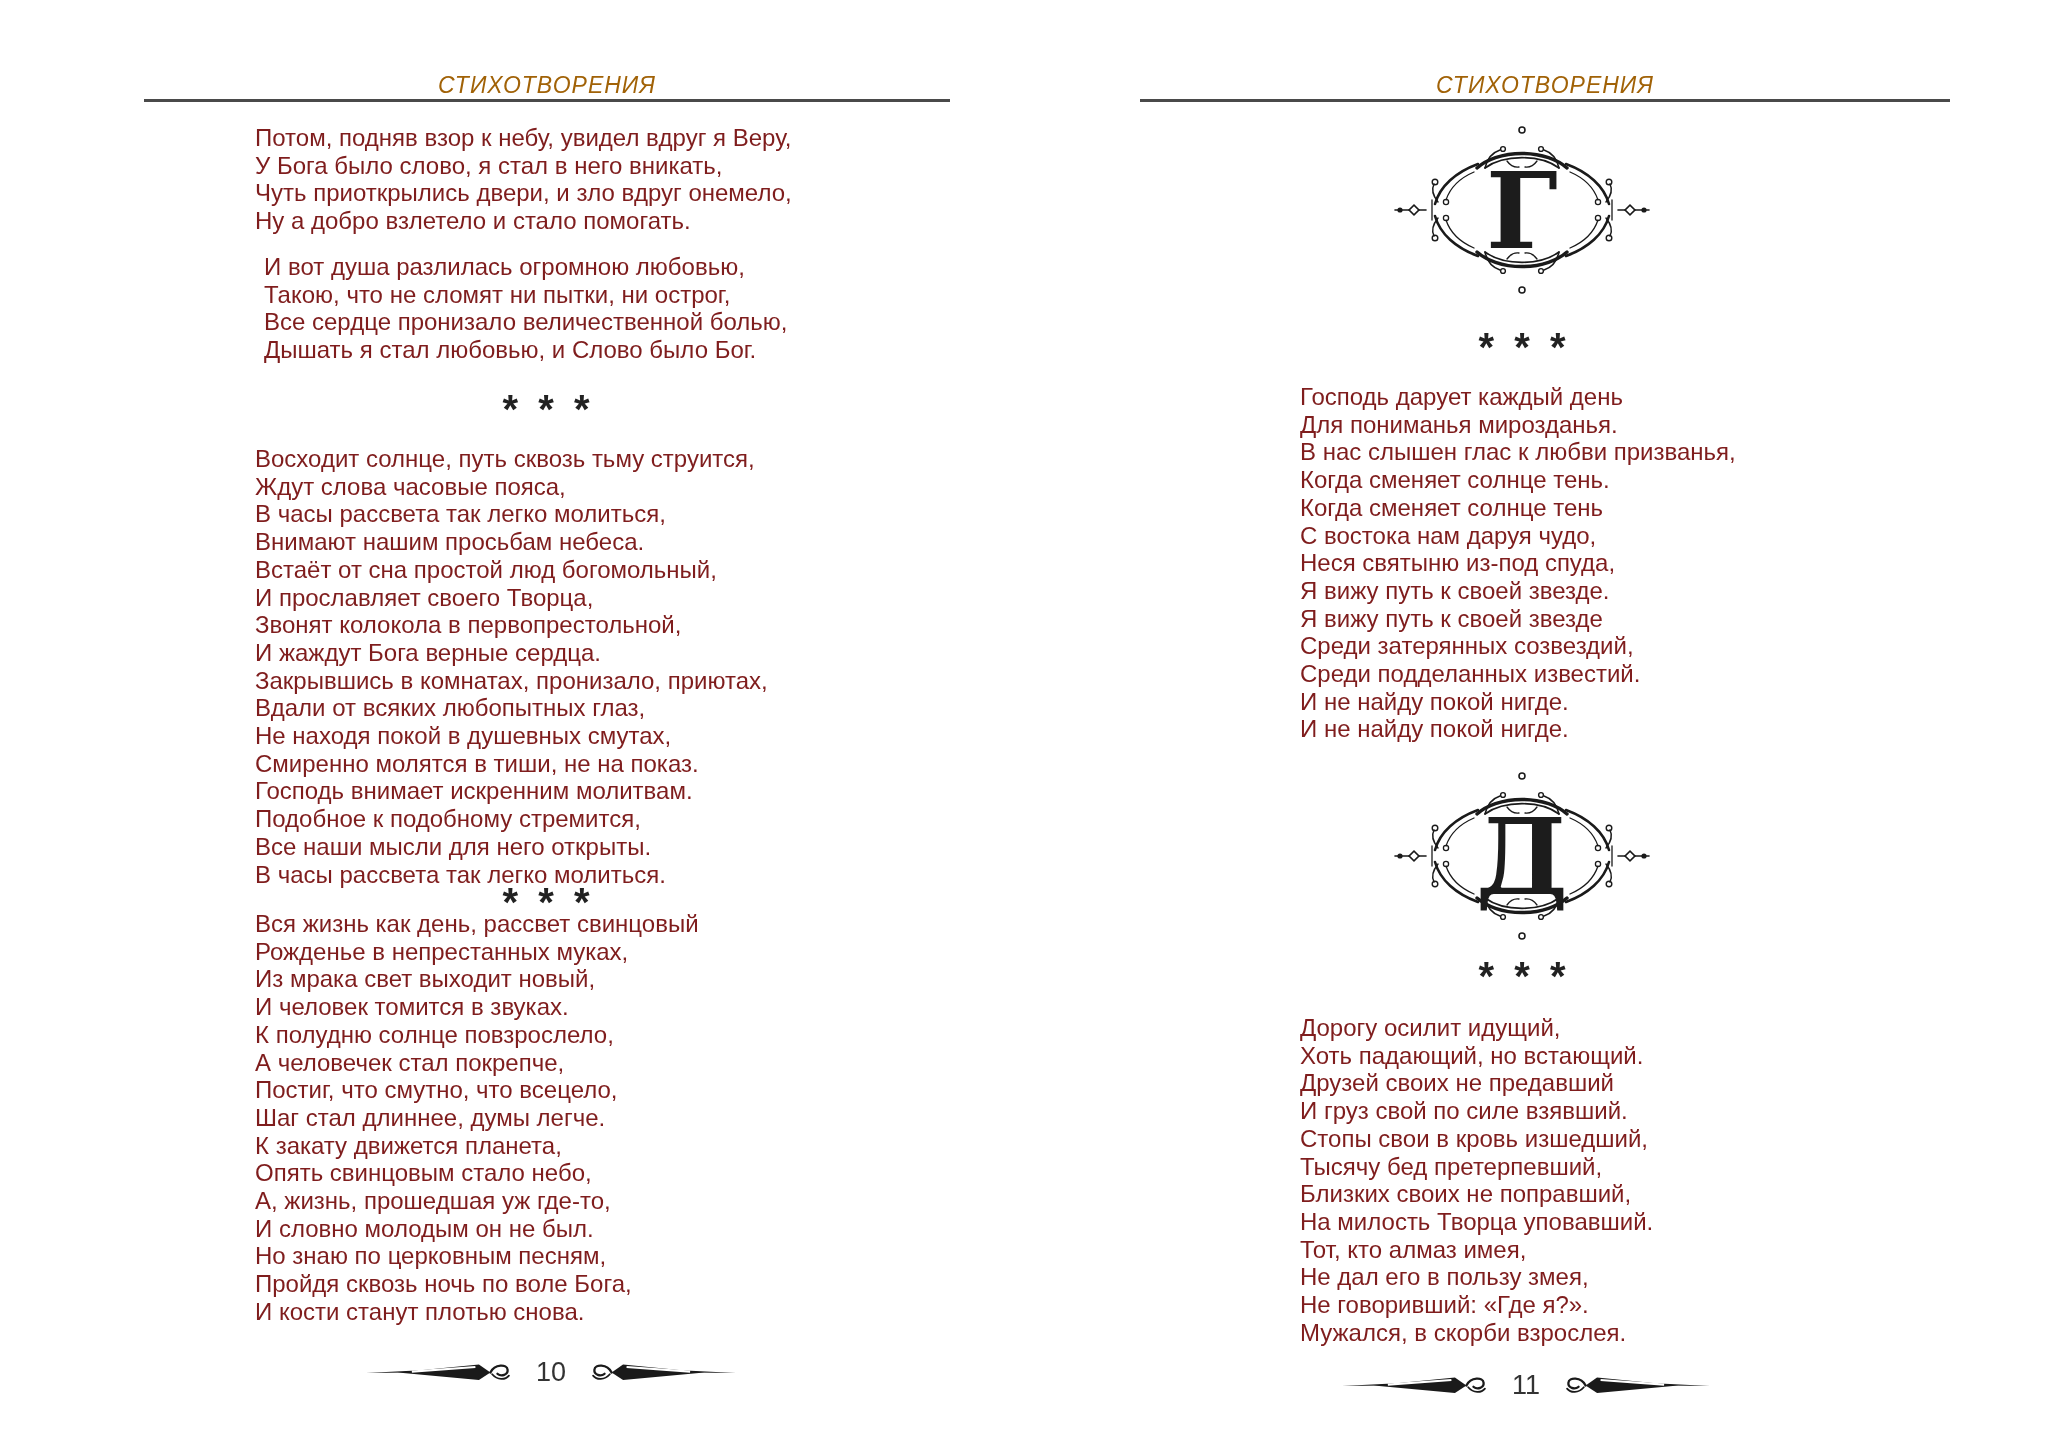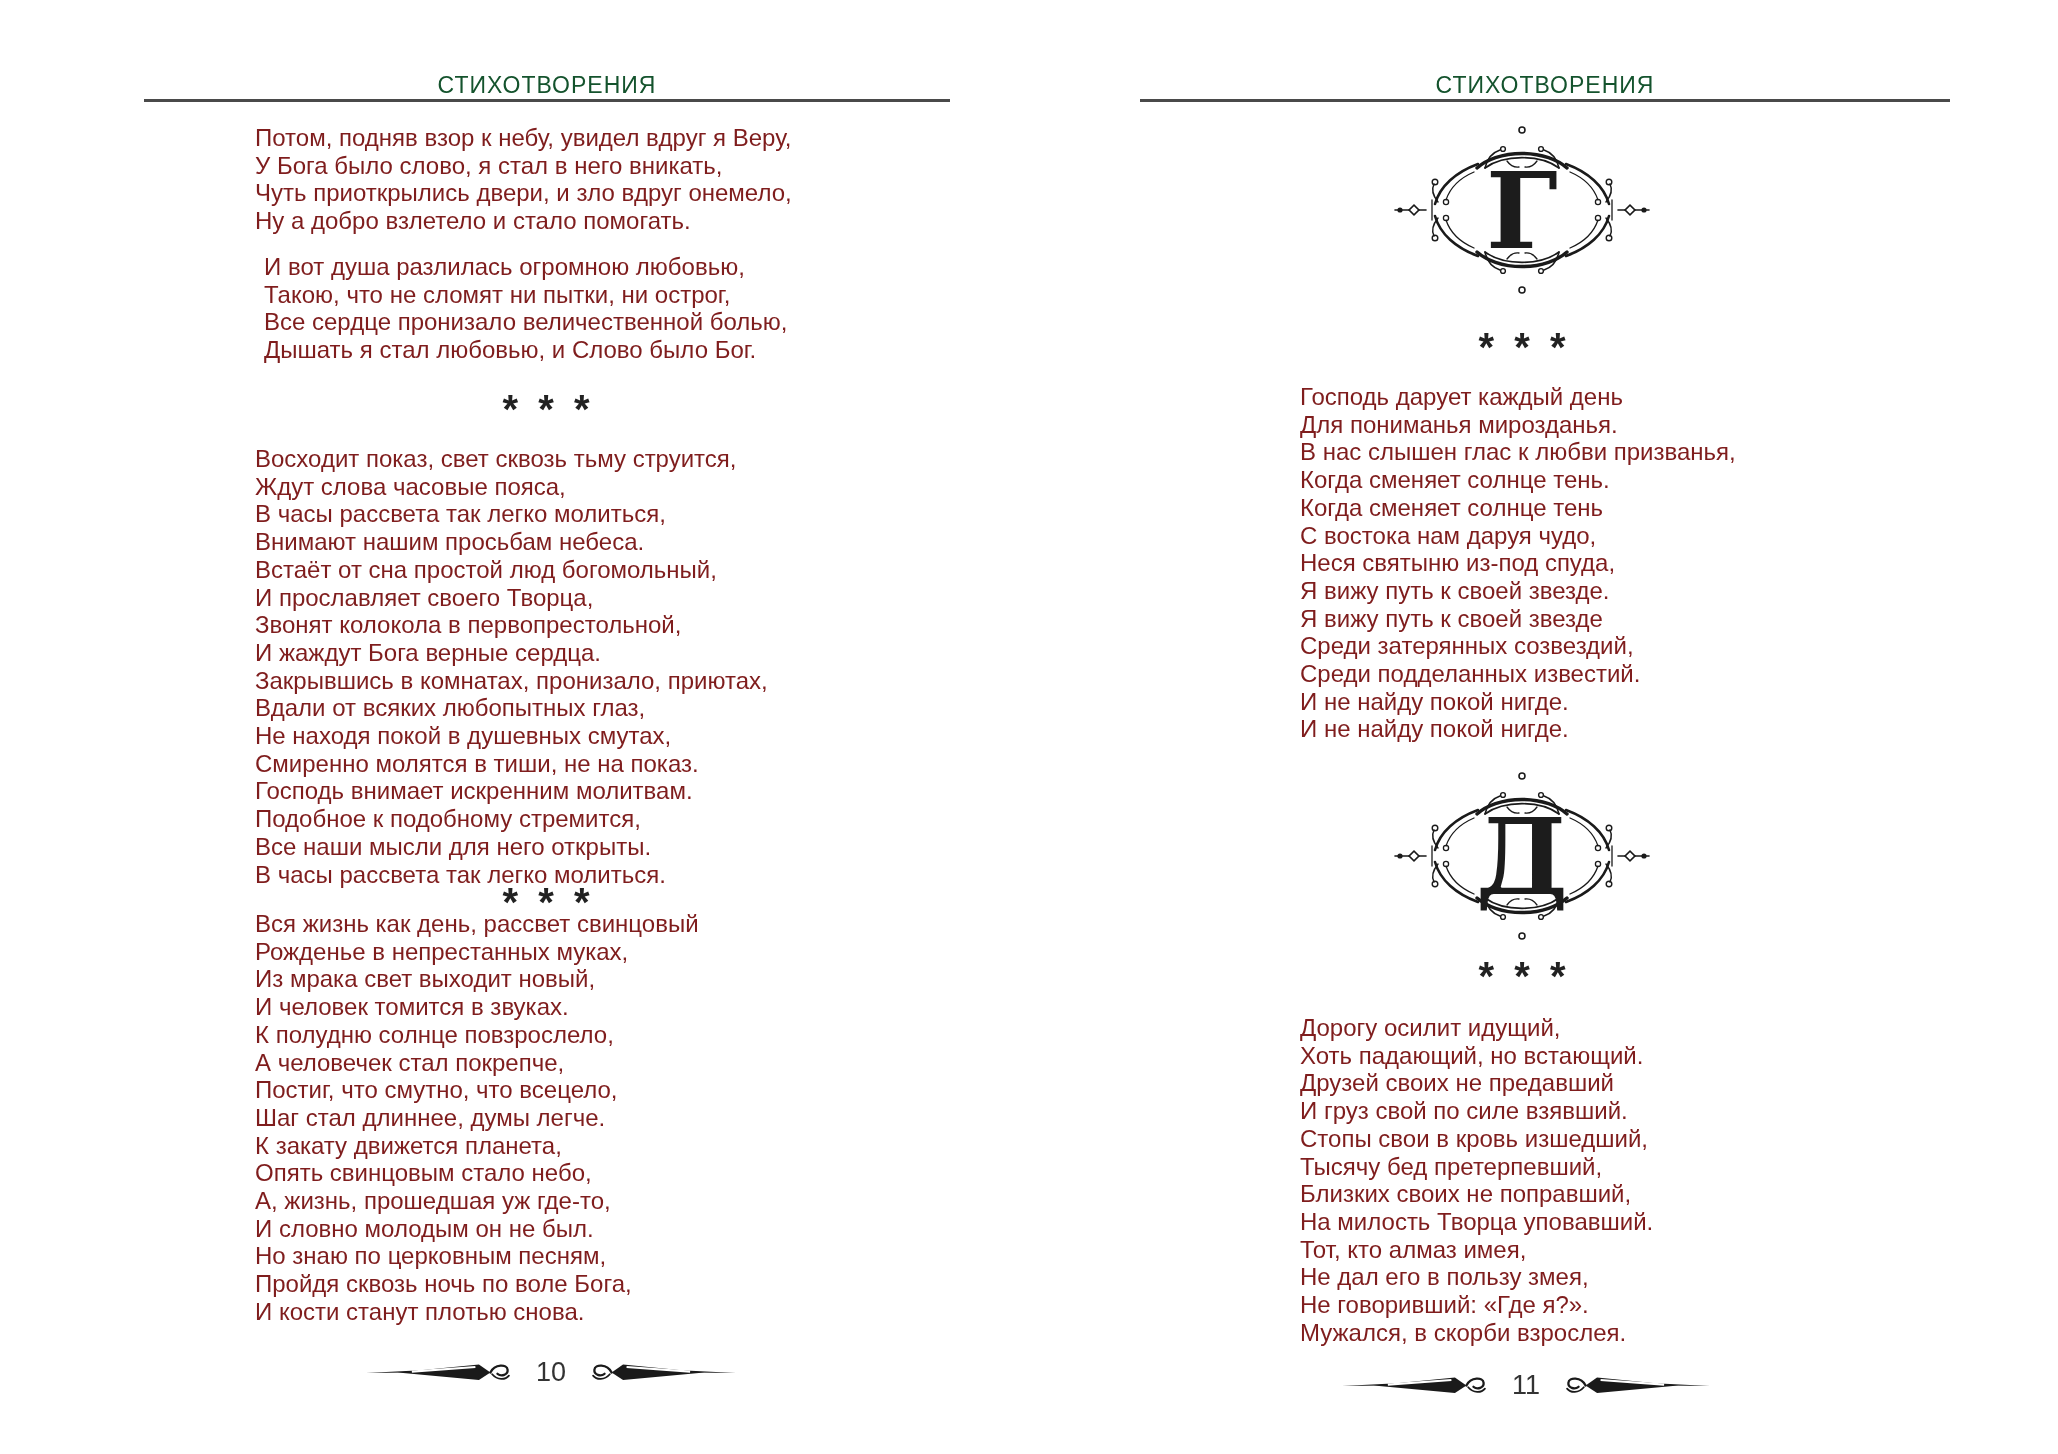--- a/index.html
+++ b/index.html
@@ -1,19 +1,19 @@
 <!DOCTYPE html>
 <html><head>
 <meta charset="utf-8">
 <style>
   html,body{margin:0;padding:0;background:#ffffff;}
   #canvas{position:relative;width:2058px;height:1454px;background:#ffffff;overflow:hidden;
           font-family:"Liberation Sans",sans-serif;color:#2d2d2d;}
   .running-header{position:absolute;top:72px;height:26px;font-size:23px;letter-spacing:1px;
-          color:#14532d;text-align:center;}
+          color:#a16207;text-align:center;font-style:italic;}
   .header-rule{position:absolute;top:99px;height:3px;background:#4a4a4a;}
   .poem{position:absolute;font-size:24px;line-height:27.7px;white-space:nowrap;color:#7f1d1d;}
   .sep{position:absolute;width:300px;text-align:center;font-size:40px;line-height:40px;
           font-weight:bold;word-spacing:9px;color:#222;}
   .footer{position:absolute;display:flex;align-items:center;gap:20px;height:26px;}
   .pagenum{font-size:27px;color:#333;line-height:26px;}
   .flourish{display:block;}
   .flourish.mirror{transform:scaleX(-1);}
   .medallion{position:absolute;}
 </style>
@@ -99,21 +99,21 @@
   <div class="poem" style="left:264px;top:253px;">
       <div>И вот душа разлилась огромною любовью,</div>
       <div>Такою, что не сломят ни пытки, ни острог,</div>
       <div>Все сердце пронизало величественной болью,</div>
       <div>Дышать я стал любовью, и Слово было Бог.</div>
     </div>
 
   <div class="sep" style="left:396px;top:389px;">* * *</div>
 
   <div class="poem" style="left:255px;top:445px;">
-      <div>Восходит показ, свет сквозь тьму струится,</div>
+      <div>Восходит солнце, путь сквозь тьму струится,</div>
       <div>Ждут слова часовые пояса,</div>
       <div>В часы рассвета так легко молиться,</div>
       <div>Внимают нашим просьбам небеса.</div>
       <div>Встаёт от сна простой люд богомольный,</div>
       <div>И прославляет своего Творца,</div>
       <div>Звонят колокола в первопрестольной,</div>
       <div>И жаждут Бога верные сердца.</div>
       <div>Закрывшись в комнатах, пронизало, приютах,</div>
       <div>Вдали от всяких любопытных глаз,</div>
       <div>Не находя покой в душевных смутах,</div>

